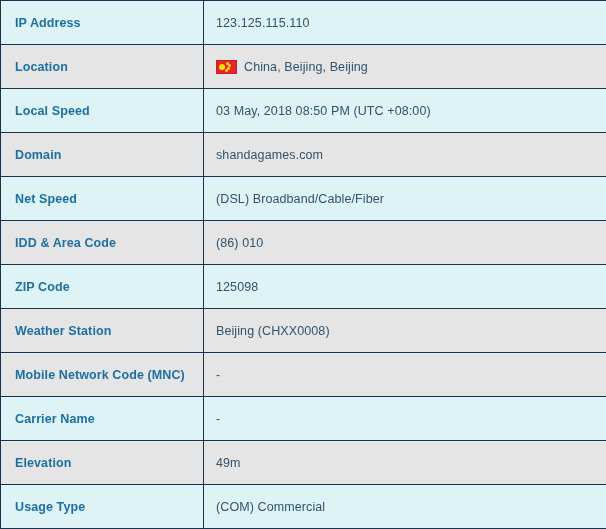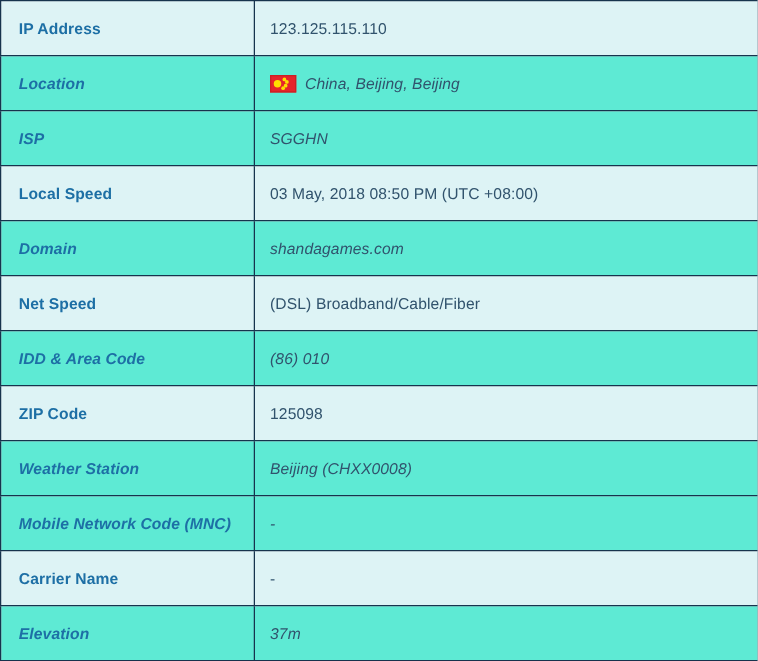--- a/index.html
+++ b/index.html
@@ -52,21 +52,21 @@
     width: 403px;
     border-right: 1.5px solid #16334d;
     padding-left: 12px;
     font-size: 12.5px;
     font-weight: normal;
     color: #31536d;
     letter-spacing: 0.1px;
   }
 
   tr.odd td { background: #ddf3f5; }
-  tr.even td { background: #5eead4; font-style: italic; }
+  tr.even td { background: #e5e5e5; }
 
   .value-inner {
     display: flex;
     align-items: flex-start;
     gap: 7px;
   }
 
   
   .flag-cn {
     position: relative;
@@ -120,28 +120,20 @@
               <span class="big-dot"></span>
               <span class="star-s s1"></span>
               <span class="star-s s2"></span>
               <span class="star-s s3"></span>
               <span class="star-s s4"></span>
             </span>
             <span>China, Beijing, Beijing</span>
           </div>
         </td>
       </tr>
-      <tr class="even">
-        <td class="label">ISP</td>
-        <td class="value">
-          <div class="value-inner">
-            <span>SGGHN</span>
-          </div>
-        </td>
-      </tr>
       <tr class="odd">
         <td class="label">Local Speed</td>
         <td class="value">
           <div class="value-inner">
             <span>03 May, 2018 08:50 PM (UTC +08:00)</span>
           </div>
         </td>
       </tr>
       <tr class="even">
         <td class="label">Domain</td>
@@ -196,18 +188,26 @@
         <td class="value">
           <div class="value-inner">
             <span>-</span>
           </div>
         </td>
       </tr>
       <tr class="even">
         <td class="label">Elevation</td>
         <td class="value">
           <div class="value-inner">
-            <span>37m</span>
+            <span>49m</span>
+          </div>
+        </td>
+      </tr>
+      <tr class="odd">
+        <td class="label">Usage Type</td>
+        <td class="value">
+          <div class="value-inner">
+            <span>(COM) Commercial</span>
           </div>
         </td>
       </tr>
     </tbody>
 </table>
 
 </body></html>

